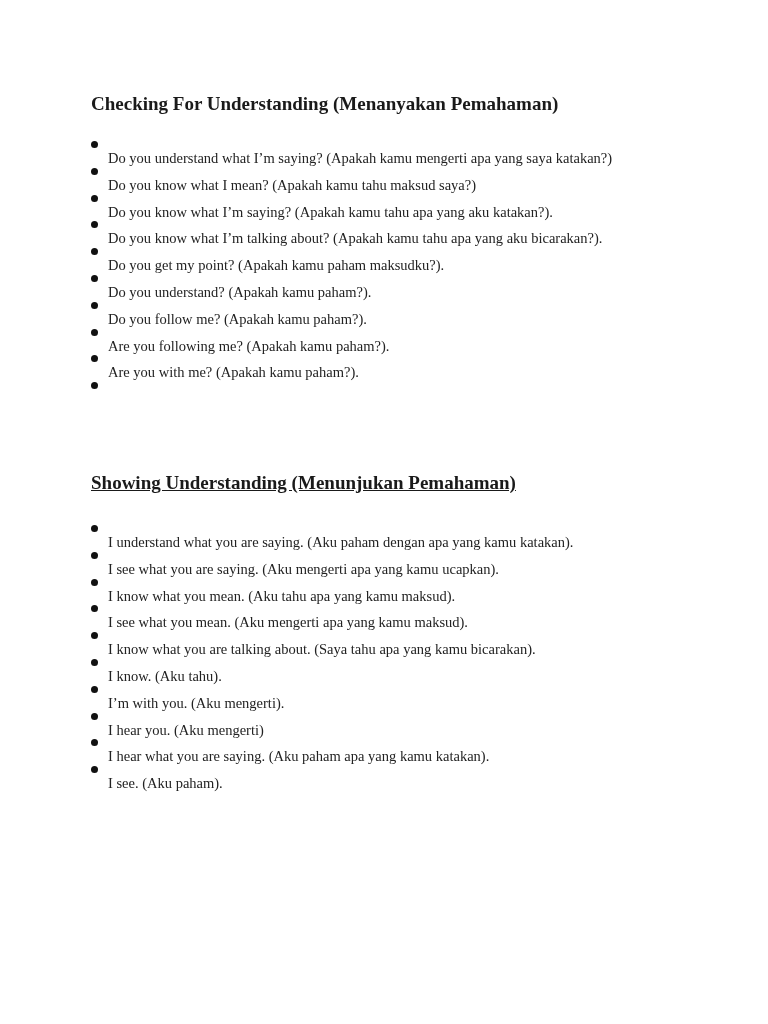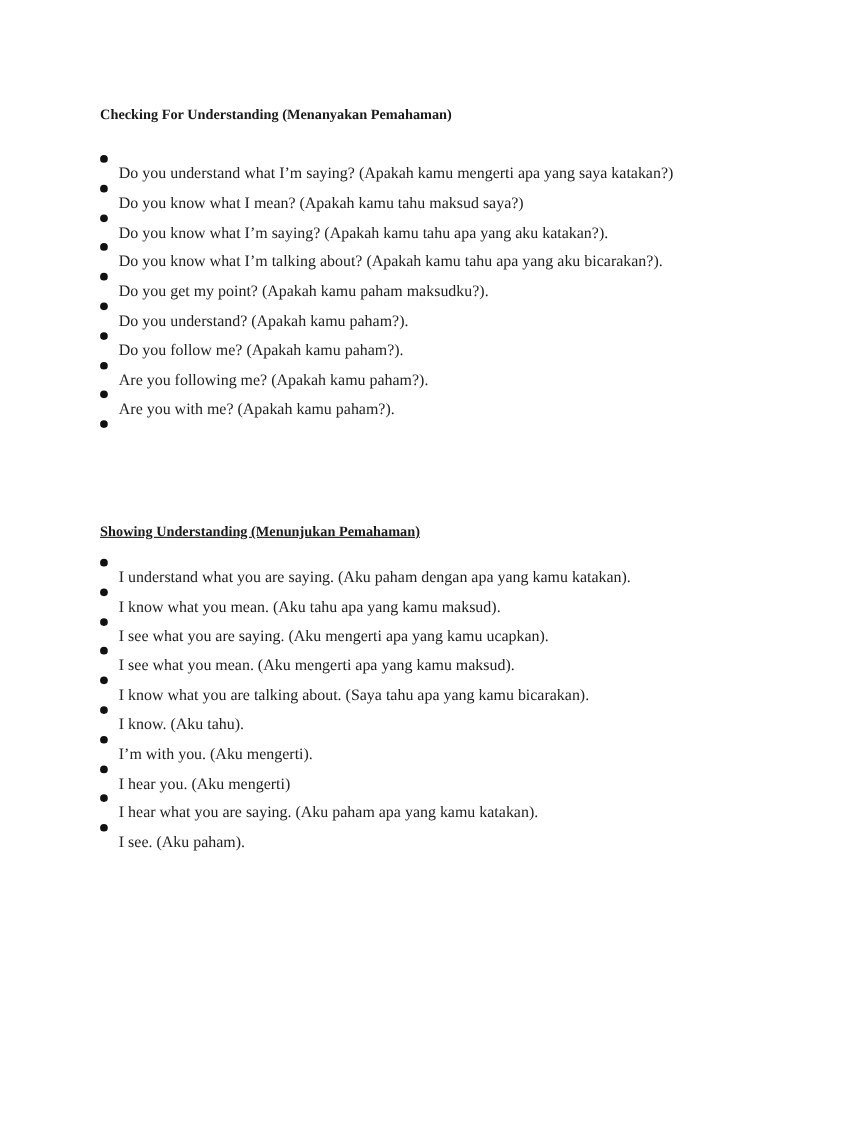--- a/index.html
+++ b/index.html
@@ -22,21 +22,21 @@
       width: 768px;
       height: 1024px;
       background: #ffffff;
     }
     .section {
       position: absolute;
       left: 91px;
       width: 620px;
     }
     .section-title {
-      font-size: 13px;
+      font-size: 19px;
       font-weight: bold;
       color: #1a1a1a;
       margin: 0;
       line-height: 22px;
       white-space: nowrap;
     }
     .bullet-list {
       list-style: none;
       margin: 0;
       padding: 0;
@@ -59,21 +59,21 @@
       background: #111111;
     }
     .bullet-text {
       position: absolute;
       left: 17px;
       top: 14px;
     }
     #section-checking { top: 93px; }
     #section-checking .bullet-list { margin-top: 19px; }
     #section-showing { top: 472px; text-decoration: underline; }
-    #section-showing .bullet-list { margin-top: 7px; }
+    #section-showing .bullet-list { margin-top: 24px; }
   </style>
 </head>
 <body>
 
 <div class="page">
 
   <div class="section" id="section-checking">
     <h2 class="section-title">Checking For Understanding (Menanyakan Pemahaman)</h2>
     <ul class="bullet-list">
       <li class="bullet-item">
@@ -120,25 +120,25 @@
 
   <div class="section" id="section-showing">
     <h2 class="section-title">Showing Understanding (Menunjukan Pemahaman)</h2>
     <ul class="bullet-list">
       <li class="bullet-item">
           <span class="bullet-dot"></span>
           <span class="bullet-text">I understand what you are saying. (Aku paham dengan apa yang kamu katakan).</span>
         </li>
       <li class="bullet-item">
           <span class="bullet-dot"></span>
-          <span class="bullet-text">I know what you mean. (Aku tahu apa yang kamu maksud).</span>
+          <span class="bullet-text">I see what you are saying. (Aku mengerti apa yang kamu ucapkan).</span>
         </li>
       <li class="bullet-item">
           <span class="bullet-dot"></span>
-          <span class="bullet-text">I see what you are saying. (Aku mengerti apa yang kamu ucapkan).</span>
+          <span class="bullet-text">I know what you mean. (Aku tahu apa yang kamu maksud).</span>
         </li>
       <li class="bullet-item">
           <span class="bullet-dot"></span>
           <span class="bullet-text">I see what you mean. (Aku mengerti apa yang kamu maksud).</span>
         </li>
       <li class="bullet-item">
           <span class="bullet-dot"></span>
           <span class="bullet-text">I know what you are talking about. (Saya tahu apa yang kamu bicarakan).</span>
         </li>
       <li class="bullet-item">

